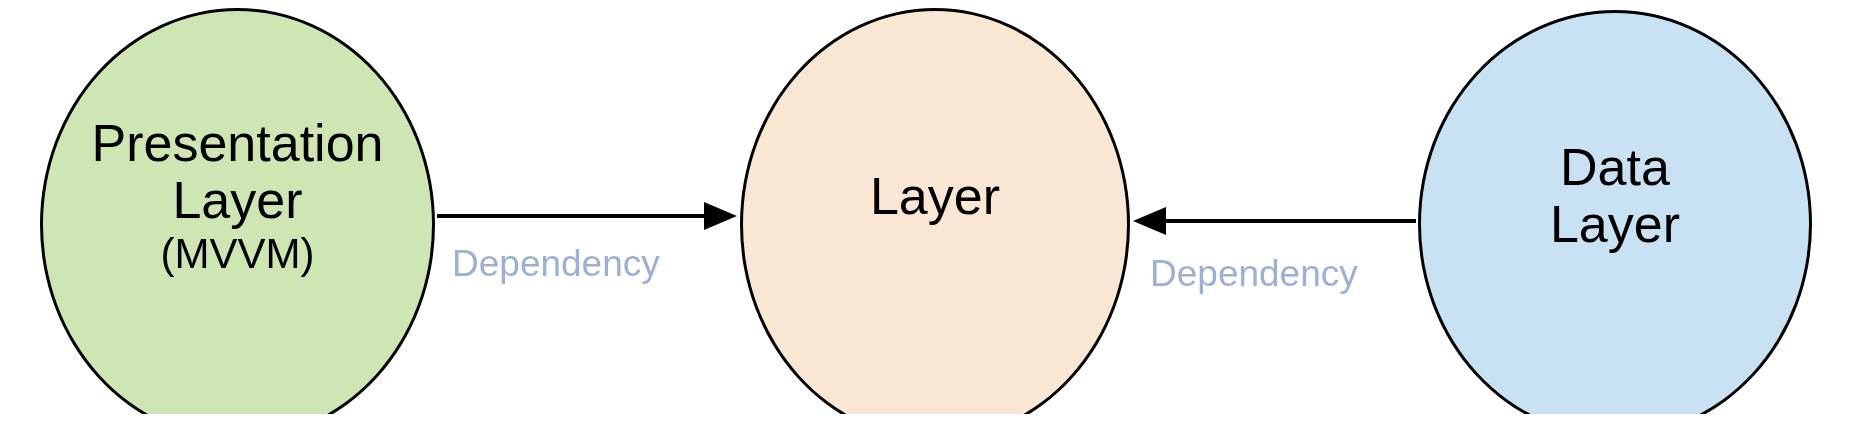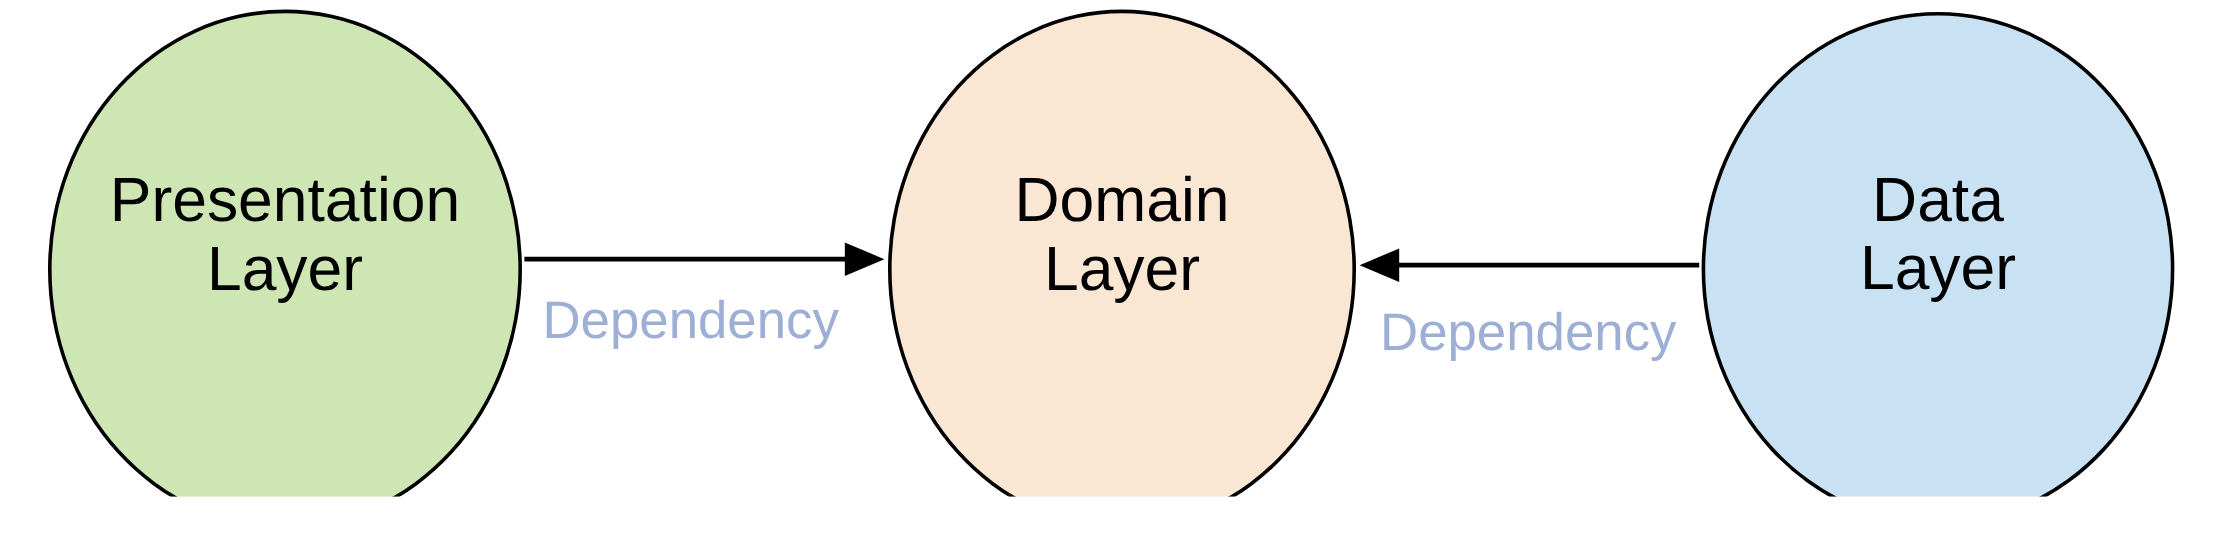--- a/index.html
+++ b/index.html
@@ -52,21 +52,21 @@
 
   .edges-svg {
     position: absolute;
     left: 0; top: 0;
     width: 1862px;
     height: 446px;
     pointer-events: none;
   }
   .edge-label {
     position: absolute;
-    font-size: 44px;
+    font-size: 37px;
     line-height: 1.1;
     white-space: nowrap;
   }
   .edge-label-left  { left: 452px;  top: 244px; }
   .edge-label-right { left: 1150px; top: 254px; }
 </style>
 </head>
 <body>
 
 <div class="canvas">
@@ -79,26 +79,26 @@
     <g>
       <line x1="1416" y1="221" x2="1164" y2="221" stroke-width="4" stroke="#000000"></line>
       <polygon points="1166,207 1133,221 1166,235" fill="#000000"></polygon>
     </g>
   </svg>
 
   <div class="node node-presentation" style="background-color: rgb(205, 230, 180);">
     <div class="node-inner">
       <span class="node-title-line">Presentation</span>
       <span class="node-title-line">Layer</span>
+      <span class="node-subtitle">(MVVM)</span>
     </div>
   </div>
 
   <div class="node node-domain" style="background-color: rgb(250, 231, 211);">
     <div class="node-inner">
-      <span class="node-title-line">Domain</span>
       <span class="node-title-line">Layer</span>
     </div>
   </div>
 
   <div class="node node-data" style="background-color: rgb(201, 226, 243);">
     <div class="node-inner">
       <span class="node-title-line">Data</span>
       <span class="node-title-line">Layer</span>
     </div>
   </div>

